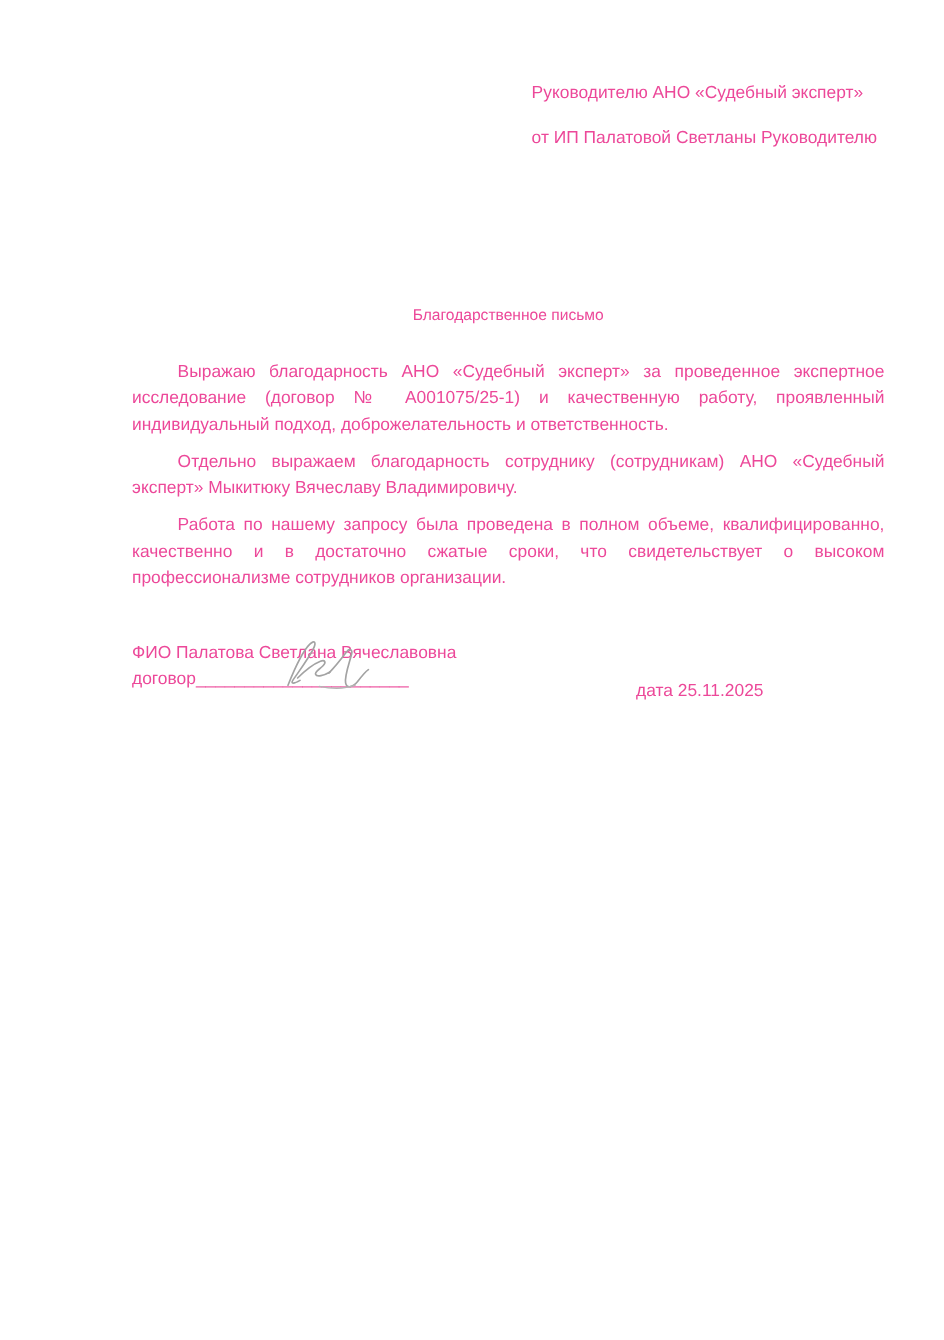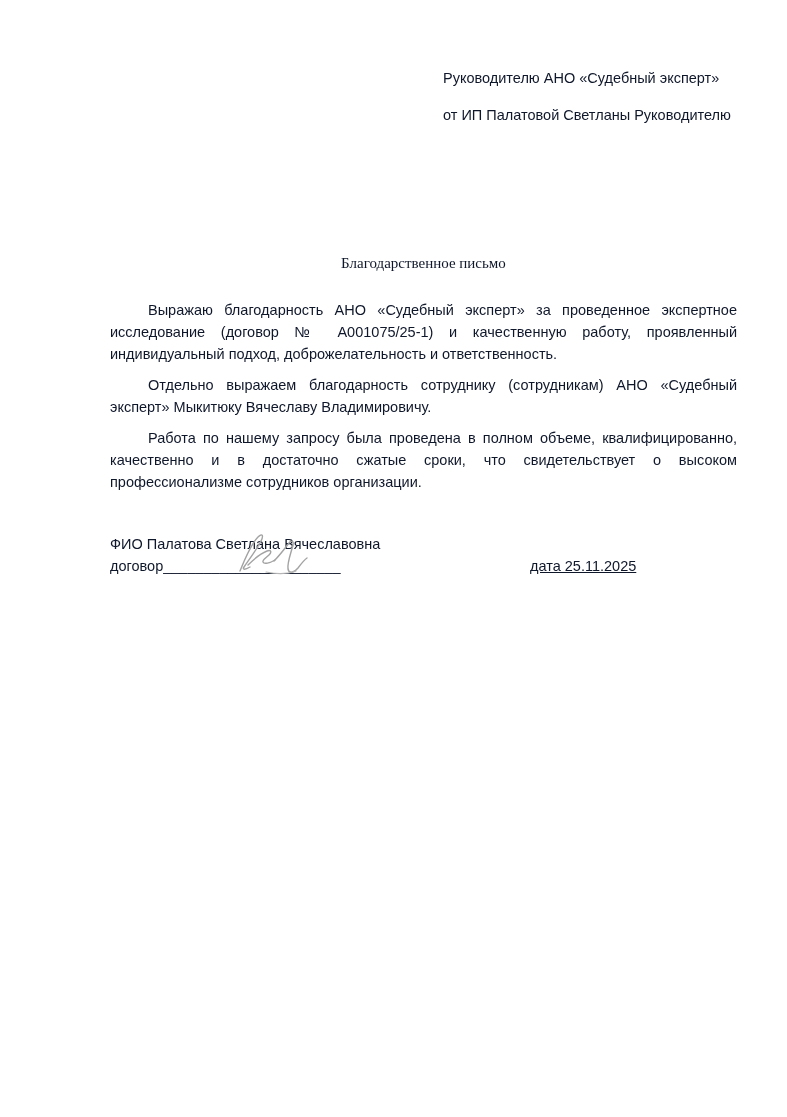--- a/index.html
+++ b/index.html
@@ -3,21 +3,21 @@
 <meta charset="utf-8">
 <style>
   * { margin: 0; padding: 0; box-sizing: border-box; }
   html, body { background: #ffffff; }
   .page {
     position: relative;
     width: 762px;
     height: 1117px;
     background: #ffffff;
     font-family: "Liberation Sans", sans-serif;
-    color: #0f172a;
+    color: #ec4899;
     font-size: 14.5px;
     overflow: hidden;
   }
   .content {
     position: absolute;
     left: 110px;
     top: 0;
     width: 627px;
   }
   .header {
@@ -27,24 +27,23 @@
   .header p {
     line-height: 20px;
     white-space: nowrap;
   }
   .header p + p {
     margin-top: 17px;
   }
   .title {
     margin-top: 128px;
     text-align: center;
-    font-size: 15px;
+    font-size: 13px;
     font-weight: normal;
     line-height: 20px;
-    font-family: Liberation Serif, serif;
   }
   .body-block {
     margin-top: 26px;
   }
   .body-para {
     text-align: justify;
     text-indent: 38px;
     line-height: 22px;
     margin-bottom: 9px;
   }
@@ -64,23 +63,22 @@
   }
   .handwritten-signature {
     position: absolute;
     left: 126px;
     top: -24px;
     pointer-events: none;
   }
   .date-text {
     position: absolute;
     left: 420px;
-    top: 0;
+    top: 10px;
     white-space: nowrap;
-    text-decoration: underline;
   }
 </style>
 </head>
 <body>
 
 <div class="page">
   <div class="content">
 
     <div class="header">
       <p>Руководителю АНО «Судебный эксперт»</p>

